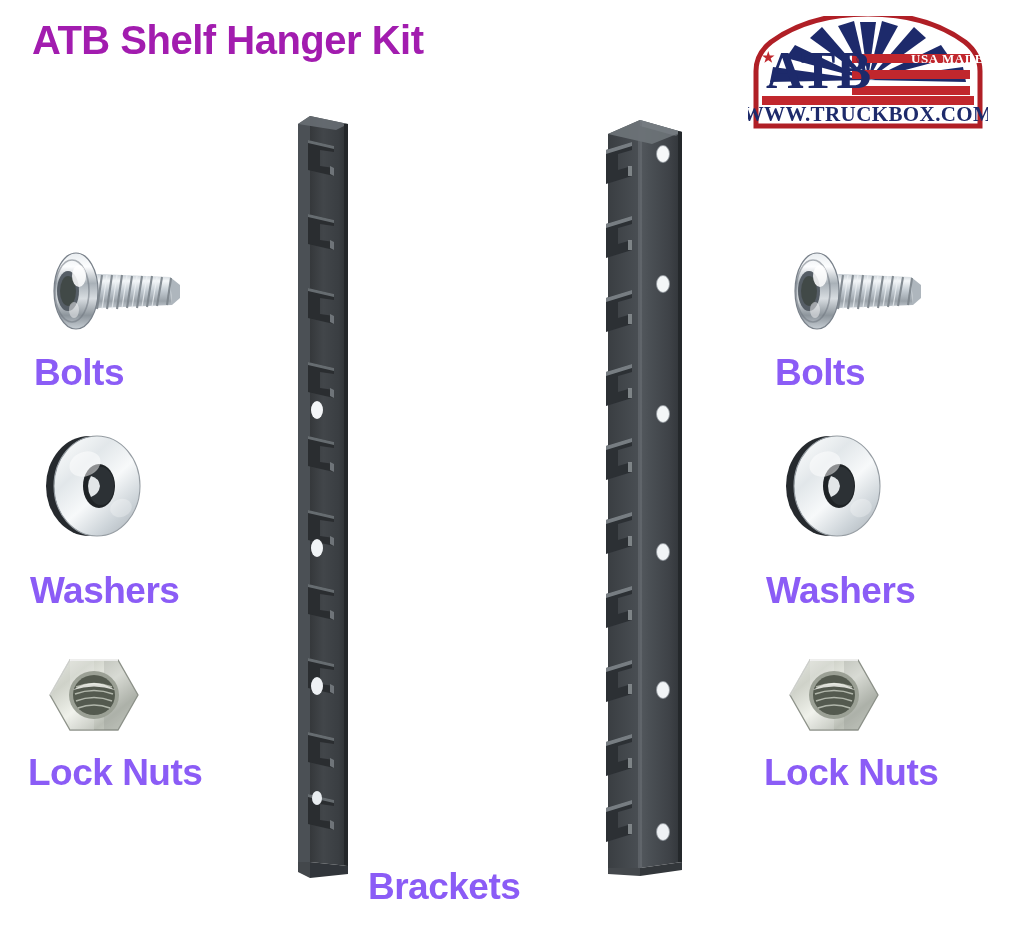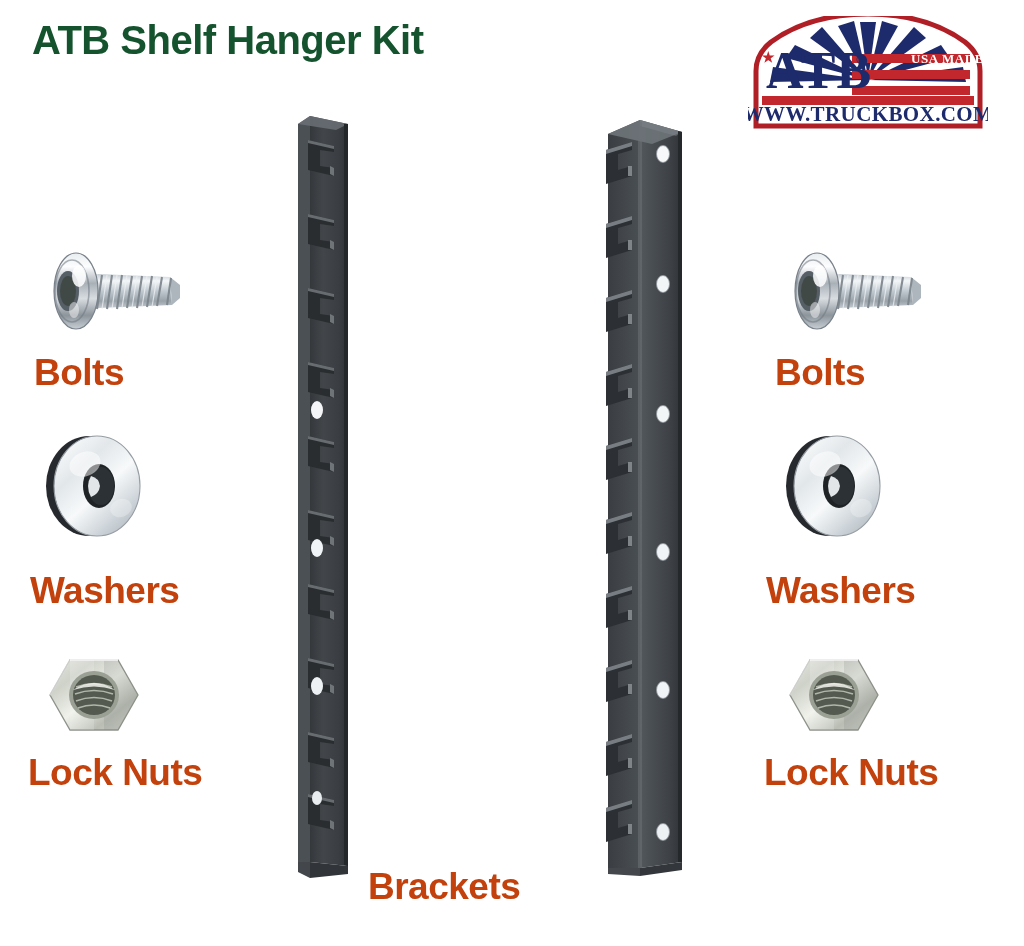--- a/index.html
+++ b/index.html
@@ -16,40 +16,40 @@
     font-family: "Liberation Sans", sans-serif;
   }
 
   
   #title {
     position: absolute;
     left: 32px;
     top: 18px;
     font-size: 40px;
     font-weight: bold;
-    color: #14532d;
+    color: #a21caf;
     letter-spacing: -0.5px;
     white-space: nowrap;
   }
 
   
   #logo {
     position: absolute;
     left: 748px;
     top: 16px;
     width: 240px;
     height: 116px;
   }
 
   
   .part-label {
     position: absolute;
     font-size: 37px;
     font-weight: bold;
-    color: #c2410c;
+    color: #8b5cf6;
     white-space: nowrap;
     letter-spacing: -0.5px;
   }
   #label-bolts-left   { left: 34px;  top: 352px; }
   #label-washers-left { left: 30px;  top: 570px; }
   #label-locknuts-left{ left: 28px;  top: 752px; }
   #label-bolts-right  { left: 775px; top: 352px; }
   #label-washers-right{ left: 766px; top: 570px; }
   #label-locknuts-right{left: 764px; top: 752px; }
   #label-brackets     { left: 368px; top: 866px; }

